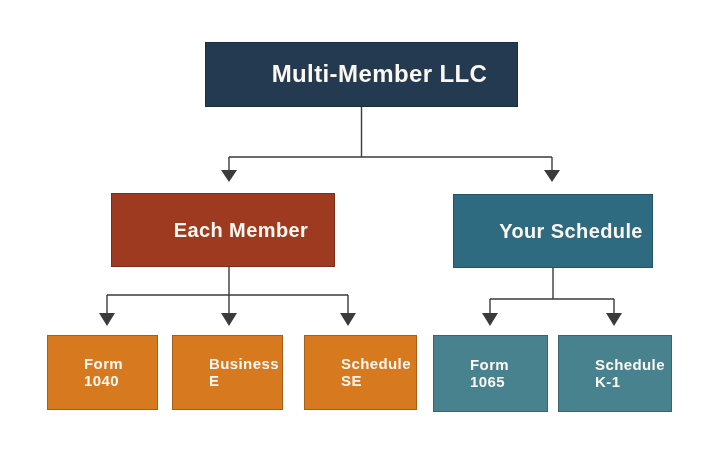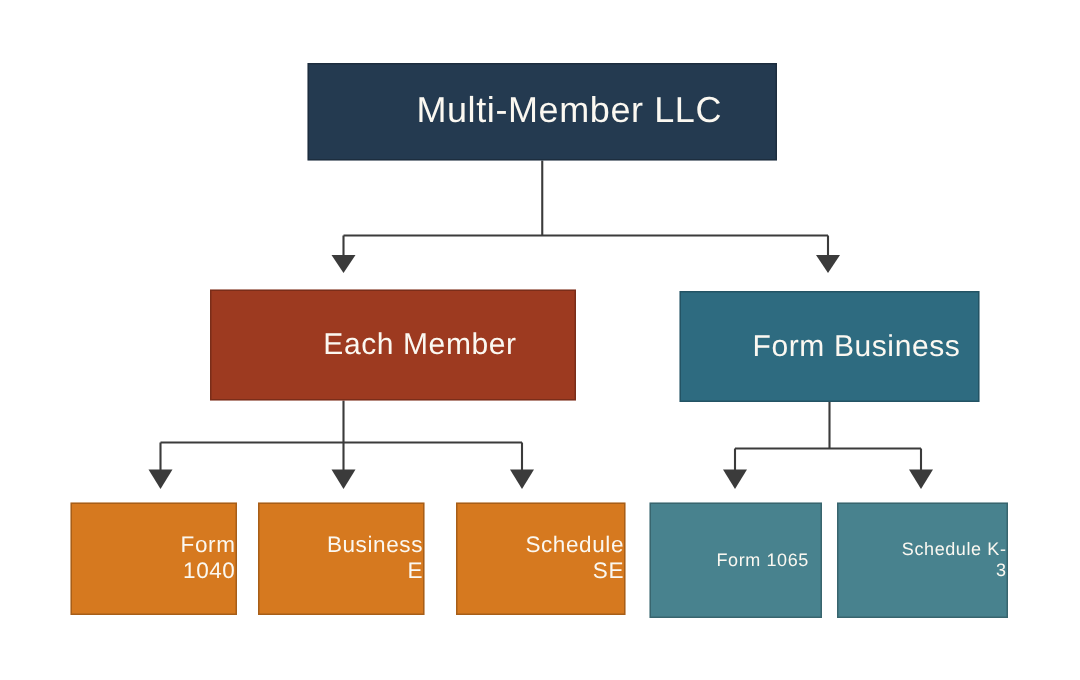--- a/index.html
+++ b/index.html
@@ -30,51 +30,51 @@
   }
   .arrowhead {
     fill: var(--connector, #3b3b3b);
     stroke: none;
   }
   .node {
     position: absolute;
     display: flex;
     align-items: center;
     justify-content: center;
-    text-align: right;
+    text-align: left;
     color: var(--text, #fbf8f1);
-    font-weight: 400;
+    font-weight: 700;
     letter-spacing: 0.4px;
     border: 1px solid rgba(0,0,0,0.22);
     box-sizing: border-box;
     line-height: 1.1;
     padding-left: 36px;
   }
   #node-root {
     left: 205px; top: 42px; width: 313px; height: 65px;
     background: var(--navy, #243a50);
     font-size: 24px;
   }
   #node-each-member {
-    left: 140px; top: 193px; width: 244px; height: 74px;
+    left: 111px; top: 193px; width: 224px; height: 74px;
     background: var(--brick, #9d3a20);
     font-size: 20px;
   }
   #node-your-business {
     left: 453px; top: 194px; width: 200px; height: 74px;
     background: var(--teal-dark, #2e6b80);
     font-size: 20px;
   }
   .leaf-orange {
     background: var(--orange, #d6791f);
     font-size: 15px;
   }
   .leaf-teal {
     background: var(--teal-light, #48828e);
-    font-size: 12px;
+    font-size: 15px;
   }
   #node-form-1040   { left: 47px;  top: 335px; width: 111px; height: 75px; }
   #node-schedule-e  { left: 172px; top: 335px; width: 111px; height: 75px; }
   #node-schedule-se { left: 304px; top: 335px; width: 113px; height: 75px; }
   #node-form-1065   { left: 433px; top: 335px; width: 115px; height: 77px; }
   #node-schedule-k1 { left: 558px; top: 335px; width: 114px; height: 77px; }
 </style>
 </head>
 <body>
 
@@ -93,25 +93,25 @@
 
     <path class="connector-line" d="M553 268 V299 M490 299 H614 M490 299 V314 M614 299 V314"></path>
     <polygon class="arrowhead" points="482,313 498,313 490,326"></polygon>
     <polygon class="arrowhead" points="606,313 622,313 614,326"></polygon>
   </svg>
 
   <div class="node" id="node-root">Multi-Member LLC</div>
 
   <div class="node" id="node-each-member">Each Member</div>
 
-  <div class="node" id="node-your-business">Form Business</div>
+  <div class="node" id="node-your-business">Your Schedule</div>
 
   <div class="node leaf-orange" id="node-form-1040">Form 1040</div>
 
   <div class="node leaf-orange" id="node-schedule-e">Business E</div>
 
   <div class="node leaf-orange" id="node-schedule-se">Schedule SE</div>
 
   <div class="node leaf-teal" id="node-form-1065">Form 1065</div>
 
-  <div class="node leaf-teal" id="node-schedule-k1">Schedule K-3</div>
+  <div class="node leaf-teal" id="node-schedule-k1">Schedule K-1</div>
 
 </div>
 
 </body></html>

